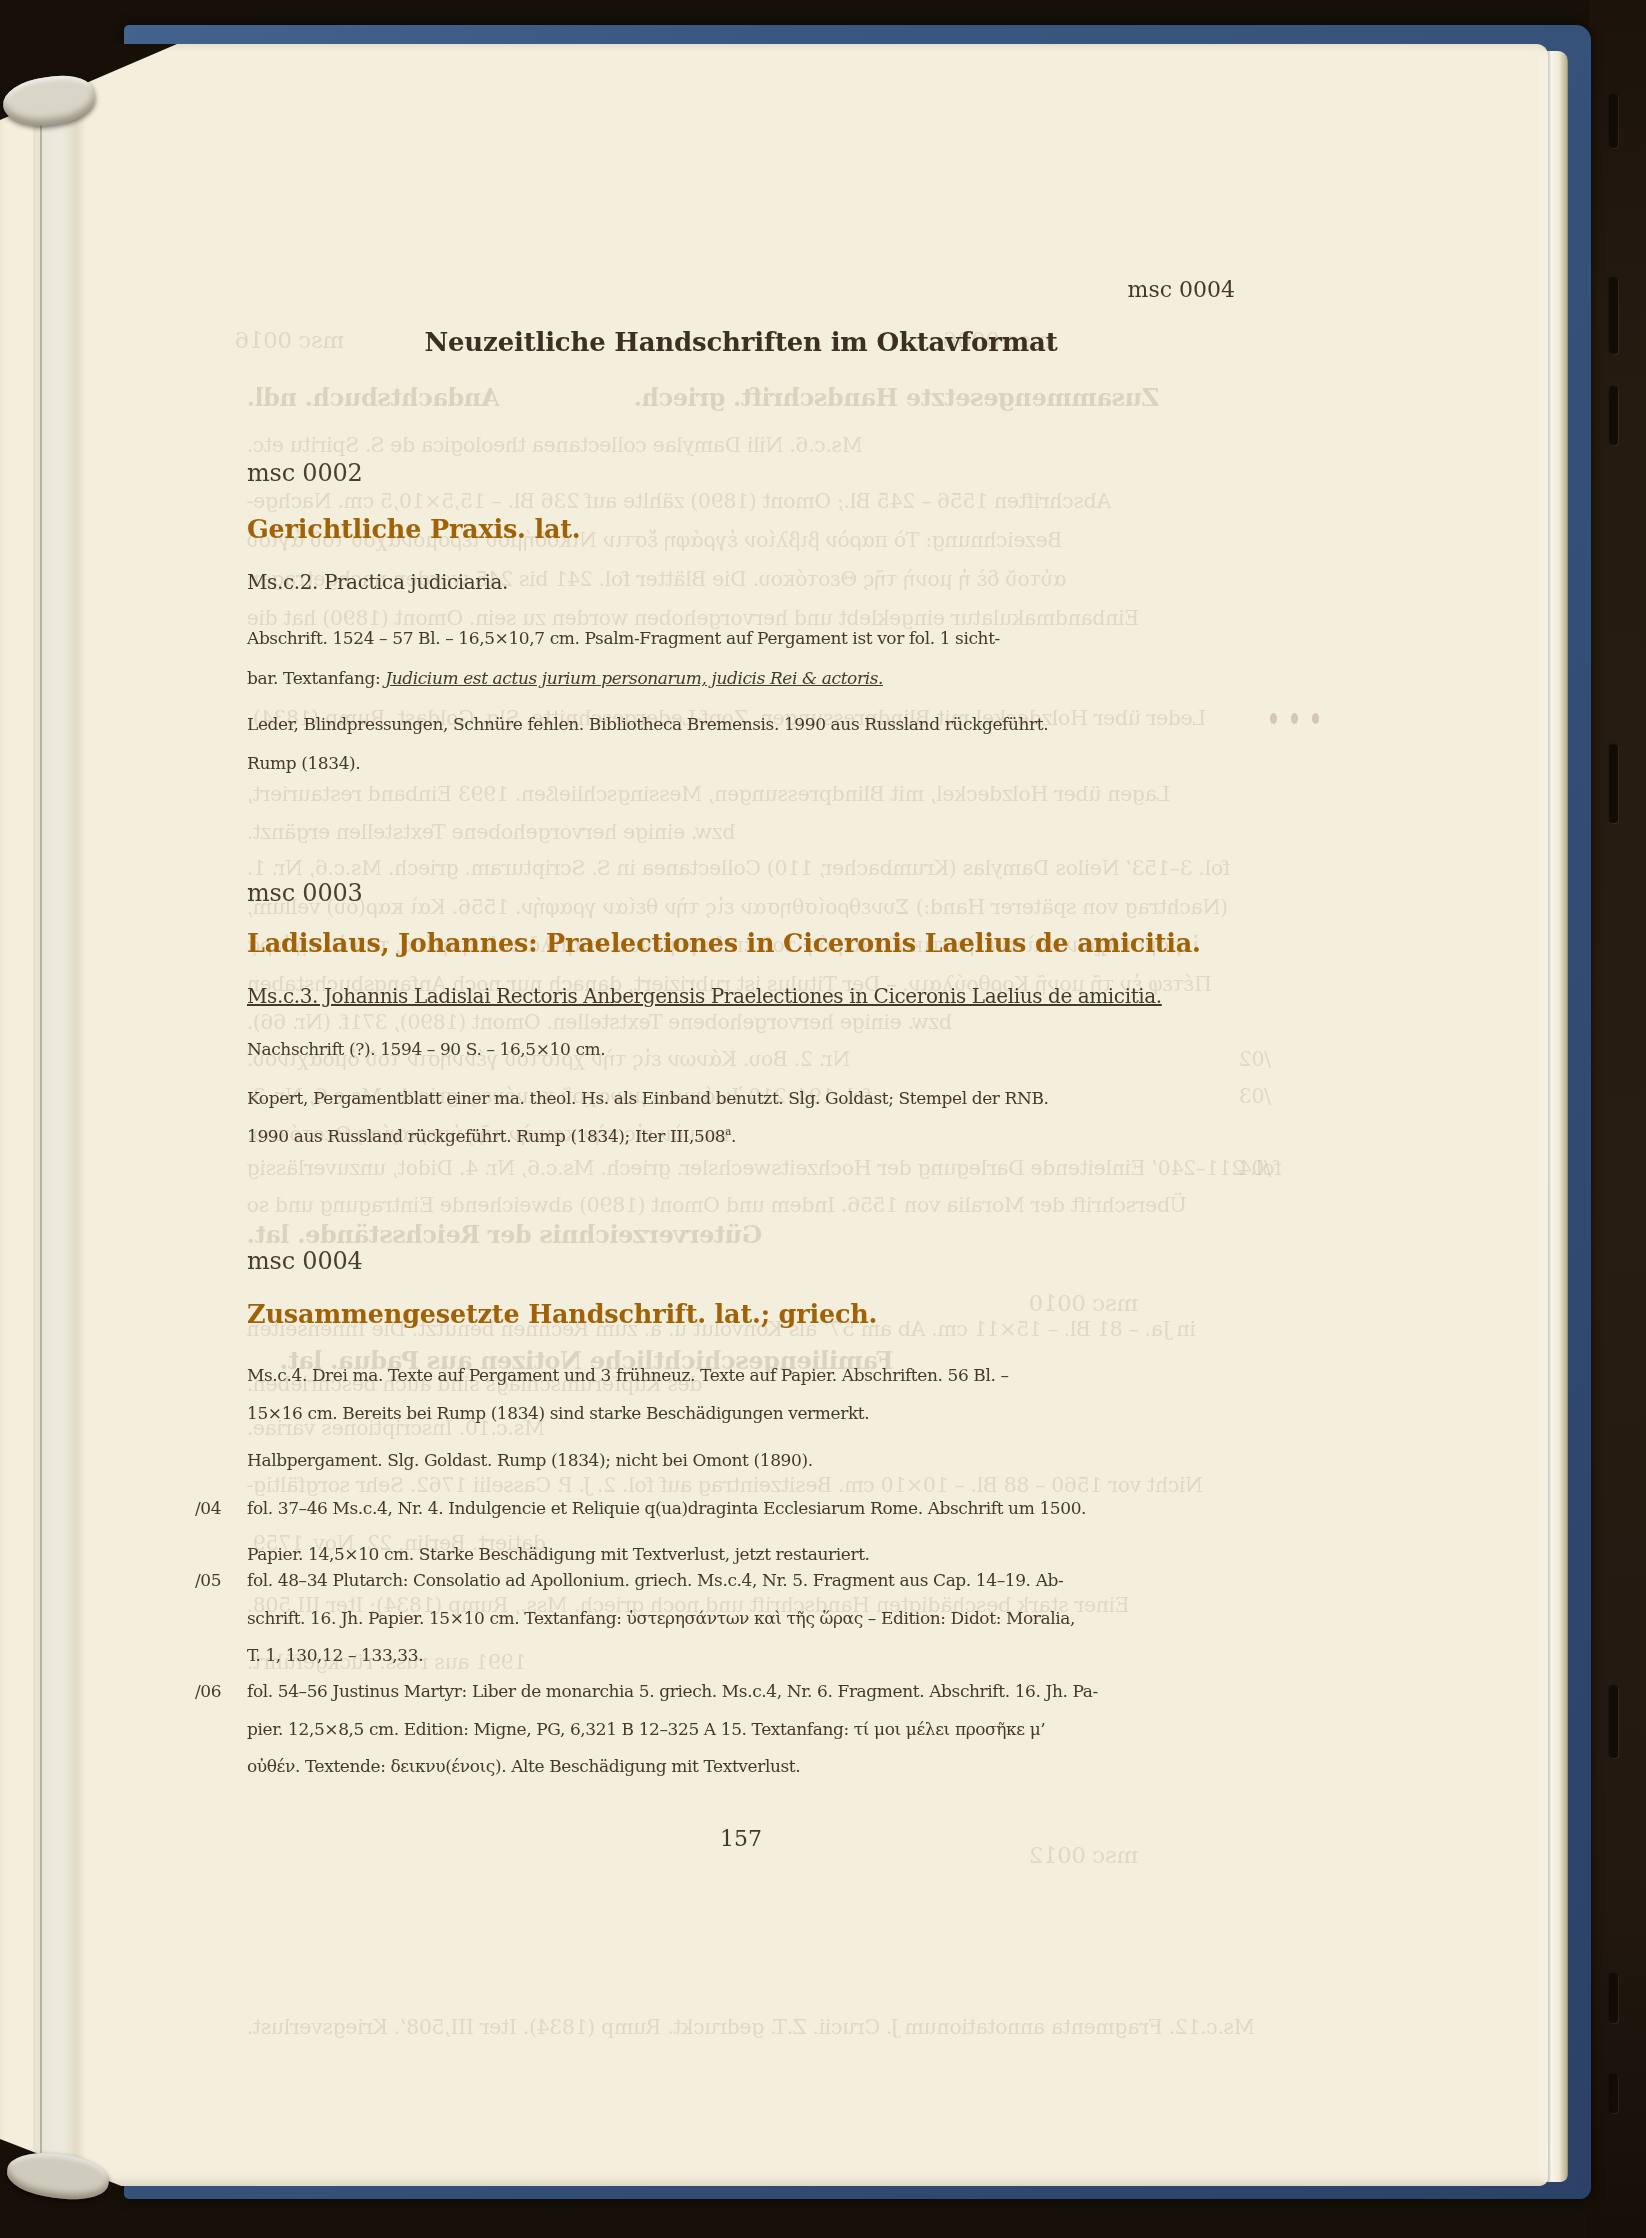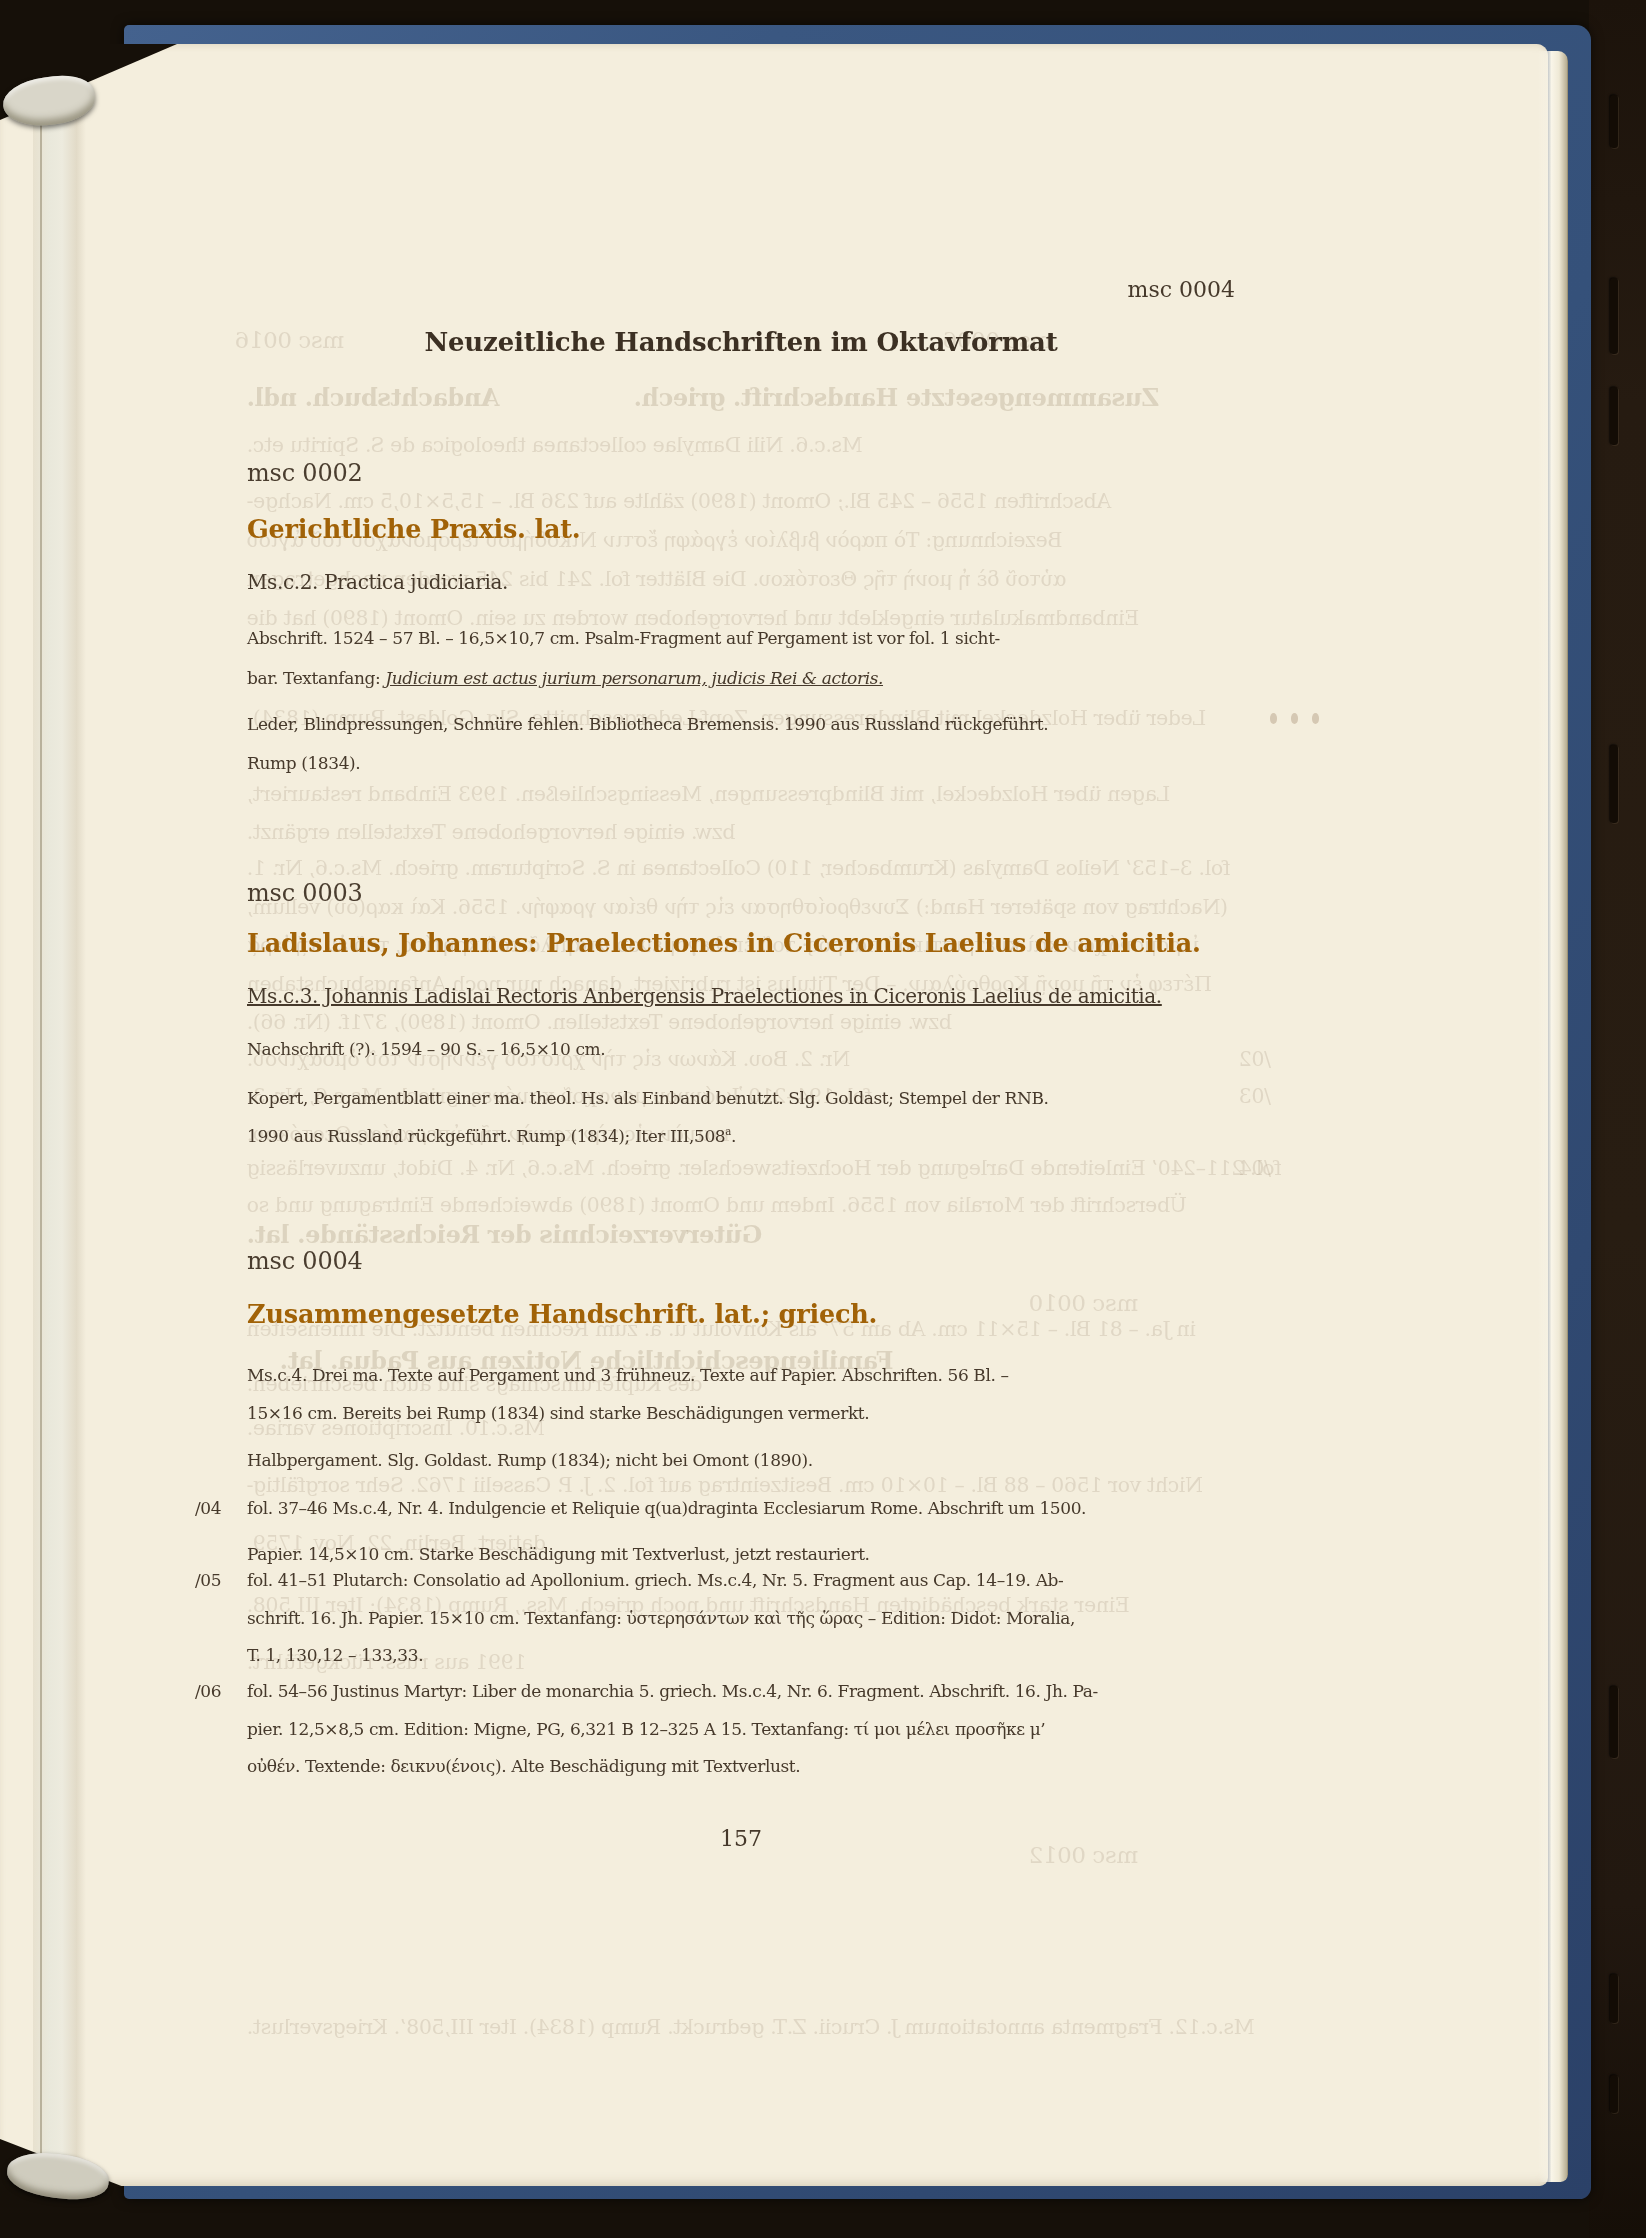--- a/index.html
+++ b/index.html
@@ -143,21 +143,21 @@
     <div class="t h" style="top:1255px;">Zusammengesetzte Handschrift. lat.; griech.</div>
     <div class="t" style="top:1321px;">Ms.c.4. Drei ma. Texte auf Pergament und 3 frühneuz. Texte auf Papier. Abschriften. 56 Bl. –</div>
     <div class="t" style="top:1359px;">15×16 cm. Bereits bei Rump (1834) sind starke Beschädigungen vermerkt.</div>
     <div class="t" style="top:1406px;">Halbpergament. Slg. Goldast. Rump (1834); nicht bei Omont (1890).</div>
 
     <div class="t item-label" style="top:1454px;">/04</div>
     <div class="t" style="top:1454px;">fol. 37–46 Ms.c.4, Nr. 4. Indulgencie et Reliquie q(ua)draginta Ecclesiarum Rome. Abschrift um 1500.</div>
     <div class="t" style="top:1500px;">Papier. 14,5×10 cm. Starke Beschädigung mit Textverlust, jetzt restauriert.</div>
 
     <div class="t item-label" style="top:1526px;">/05</div>
-    <div class="t" style="top:1526px;">fol. 41–51 Plutarch: Consolatio ad Apollonium. griech. Ms.c.4, Nr. 5. Fragment aus Cap. 14–19. Ab-</div>
+    <div class="t" style="top:1526px;">fol. 48–34 Plutarch: Consolatio ad Apollonium. griech. Ms.c.4, Nr. 5. Fragment aus Cap. 14–19. Ab-</div>
     <div class="t" style="top:1564px;">schrift. 16. Jh. Papier. 15×10 cm. Textanfang: ὑστερησάντων καὶ τῆς ὥρας – Edition: Didot: Moralia,</div>
     <div class="t" style="top:1601px;">T. 1, 130,12 – 133,33.</div>
 
     <div class="t item-label" style="top:1637px;">/06</div>
     <div class="t" style="top:1637px;">fol. 54–56 Justinus Martyr: Liber de monarchia 5. griech. Ms.c.4, Nr. 6. Fragment. Abschrift. 16. Jh. Pa-</div>
     <div class="t" style="top:1675px;">pier. 12,5×8,5 cm. Edition: Migne, PG, 6,321 B 12–325 A 15. Textanfang: τί μοι μέλει προσῆκε μ’</div>
     <div class="t" style="top:1712px;">οὐθέν. Textende: δεικνυ(ένοις).  Alte Beschädigung mit Textverlust.</div>
 
     <div class="t pagenum" style="top:1782px;">157</div>
   </div>

